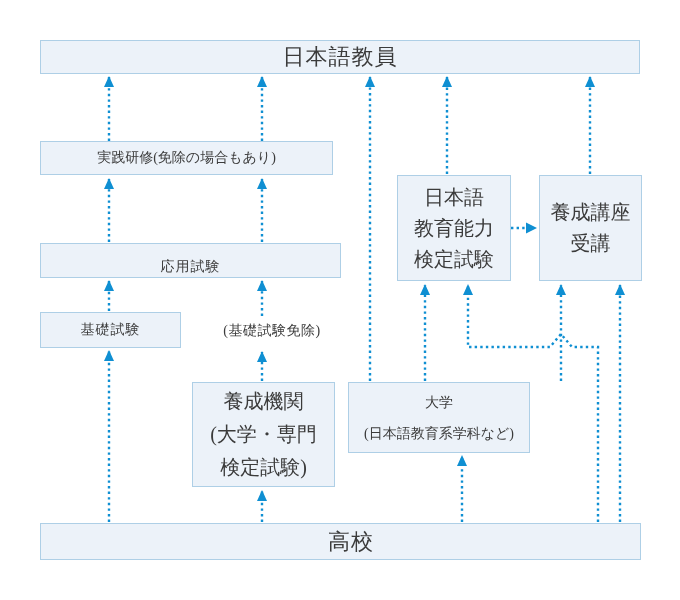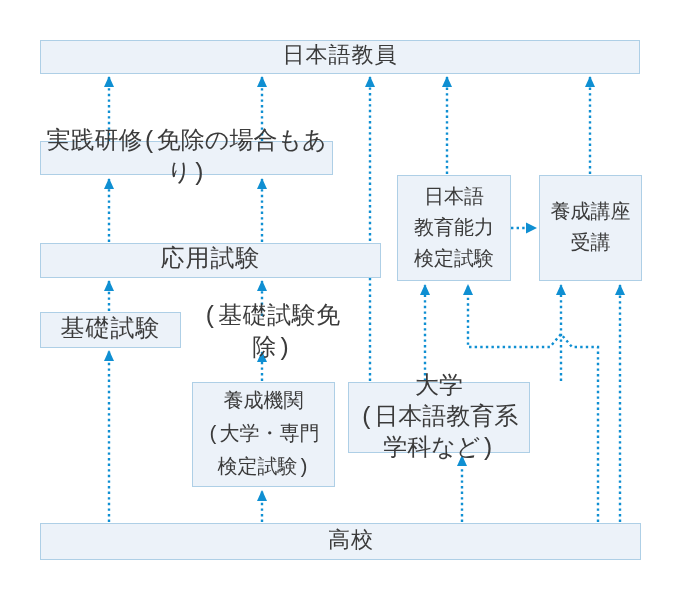--- a/index.html
+++ b/index.html
@@ -5,37 +5,37 @@
   :root{
     --arrow:#0f8fd2;
     --box-fill:#ecf2f9;
     --box-border:#aecfe6;
     --text:#3b3b3b;
     --bg:#ffffff;
   }
   html,body{margin:0;padding:0;background:var(--bg);}
   #canvas{
     position:relative;width:680px;height:600px;background:var(--bg);
-    font-family:Liberation Mono, monospace;
+    font-family:Liberation Serif, serif;
     color:var(--text);overflow:hidden;
   }
   #arrow-layer{position:absolute;left:0;top:0;width:680px;height:600px;}
   .flow{fill:none;stroke:var(--arrow);stroke-width:2.4;stroke-dasharray:2.4 3.2;stroke-linecap:butt;}
   .head{fill:var(--arrow);stroke:none;}
   .node{
     position:absolute;box-sizing:border-box;
     background:var(--box-fill);border:1.5px solid var(--box-border);
     display:flex;flex-direction:column;align-items:center;justify-content:center;
     text-align:center;letter-spacing:1px;line-height:1.35;
   }
   .plain{
     position:absolute;box-sizing:border-box;display:flex;align-items:center;justify-content:center;
     text-align:center;letter-spacing:0.5px;
   }
-  .fs22{font-size:22px;} .fs21{font-size:24px;} .fs20{font-size:20px;}
+  .fs22{font-size:22px;} .fs21{font-size:14px;} .fs20{font-size:20px;}
   .lh31{line-height:31px;} .lh33{line-height:33px;}
 </style>
 </head>
 <body>
 
 <div id="canvas">
 
   <svg id="arrow-layer" viewBox="0 0 680 600" xmlns="http://www.w3.org/2000/svg">
     <defs>
       <marker id="ah" markerUnits="userSpaceOnUse" markerWidth="13" markerHeight="11" refX="10" refY="5" orient="auto">
@@ -74,21 +74,21 @@
   </svg>
 
   <div class="node fs22" style="left:40px;top:40px;width:600px;height:34px;">
     <span>日本語教員</span>
   </div>
 
   <div class="node fs21" style="left:40px;top:141px;width:293px;height:34px;letter-spacing:0;">
     <span>実践研修(免除の場合もあり)</span>
   </div>
 
-  <div class="node fs21" style="left:40px;top:243px;width:341px;height:35px;">
+  <div class="node fs21" style="left:40px;top:243px;width:301px;height:35px;justify-content:flex-end;">
     <span>応用試験</span>
   </div>
 
   <div class="node fs21" style="left:40px;top:312px;width:141px;height:36px;">
     <span>基礎試験</span>
   </div>
 
   <div class="plain fs21" style="left:186px;top:317px;width:172px;height:27px;">
     <span>(基礎試験免除)</span>
   </div>

